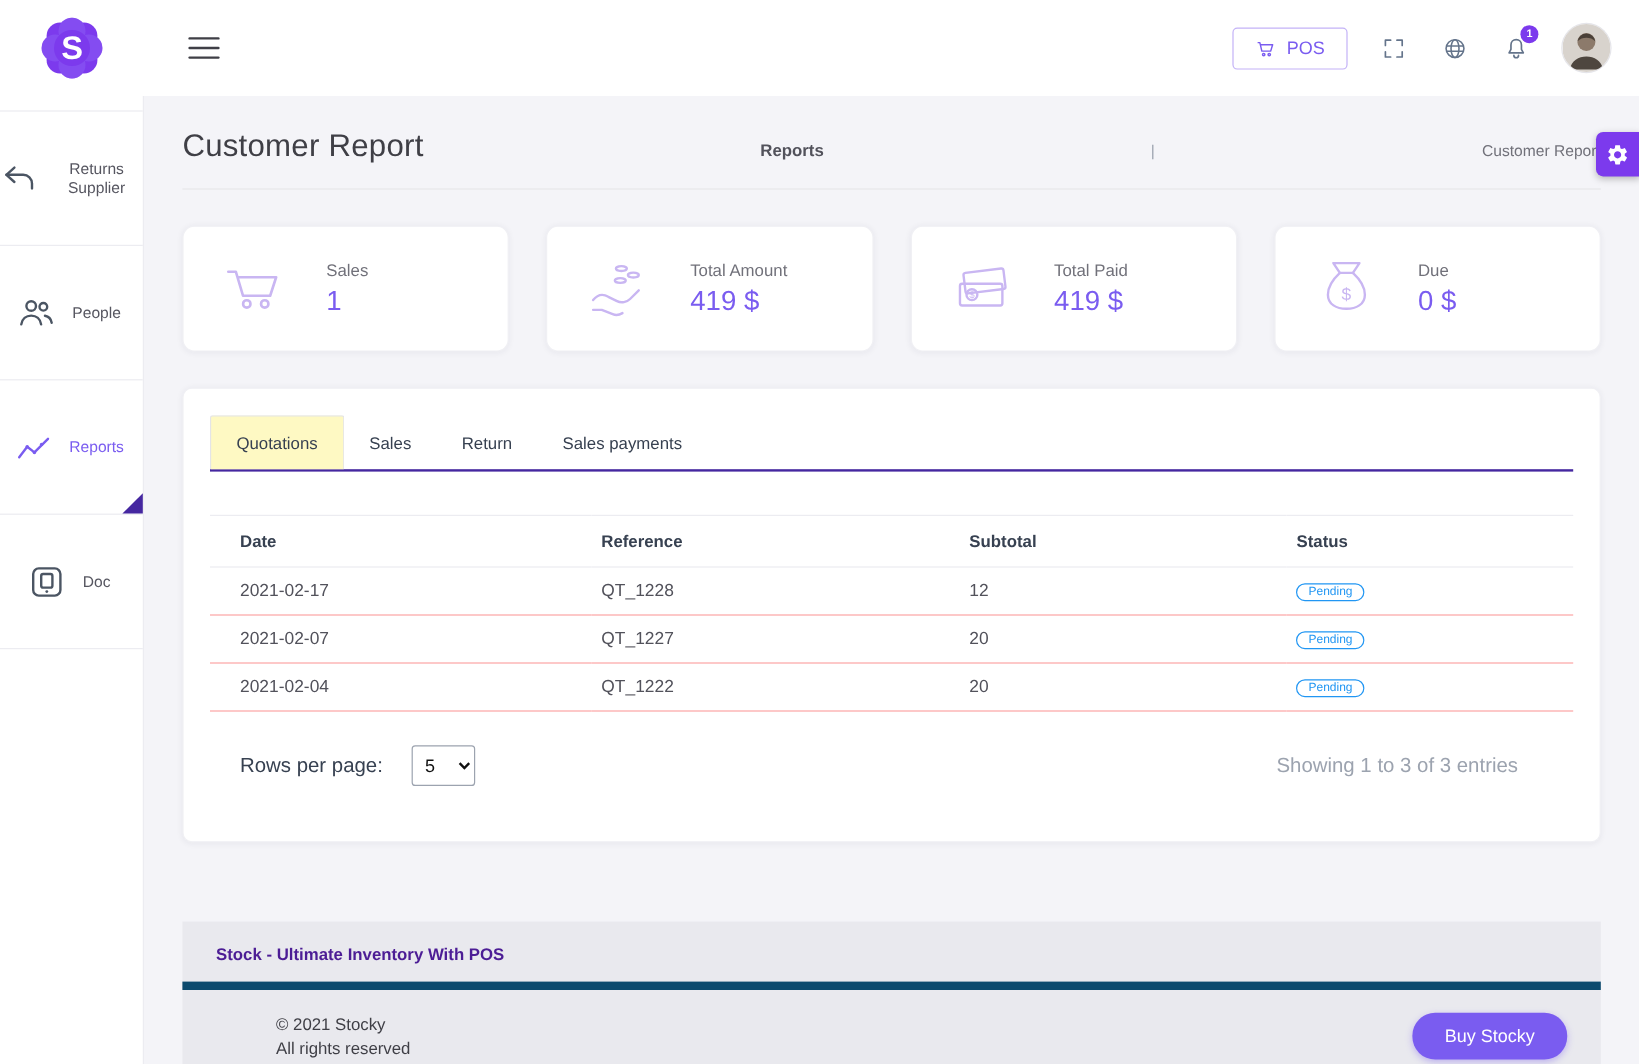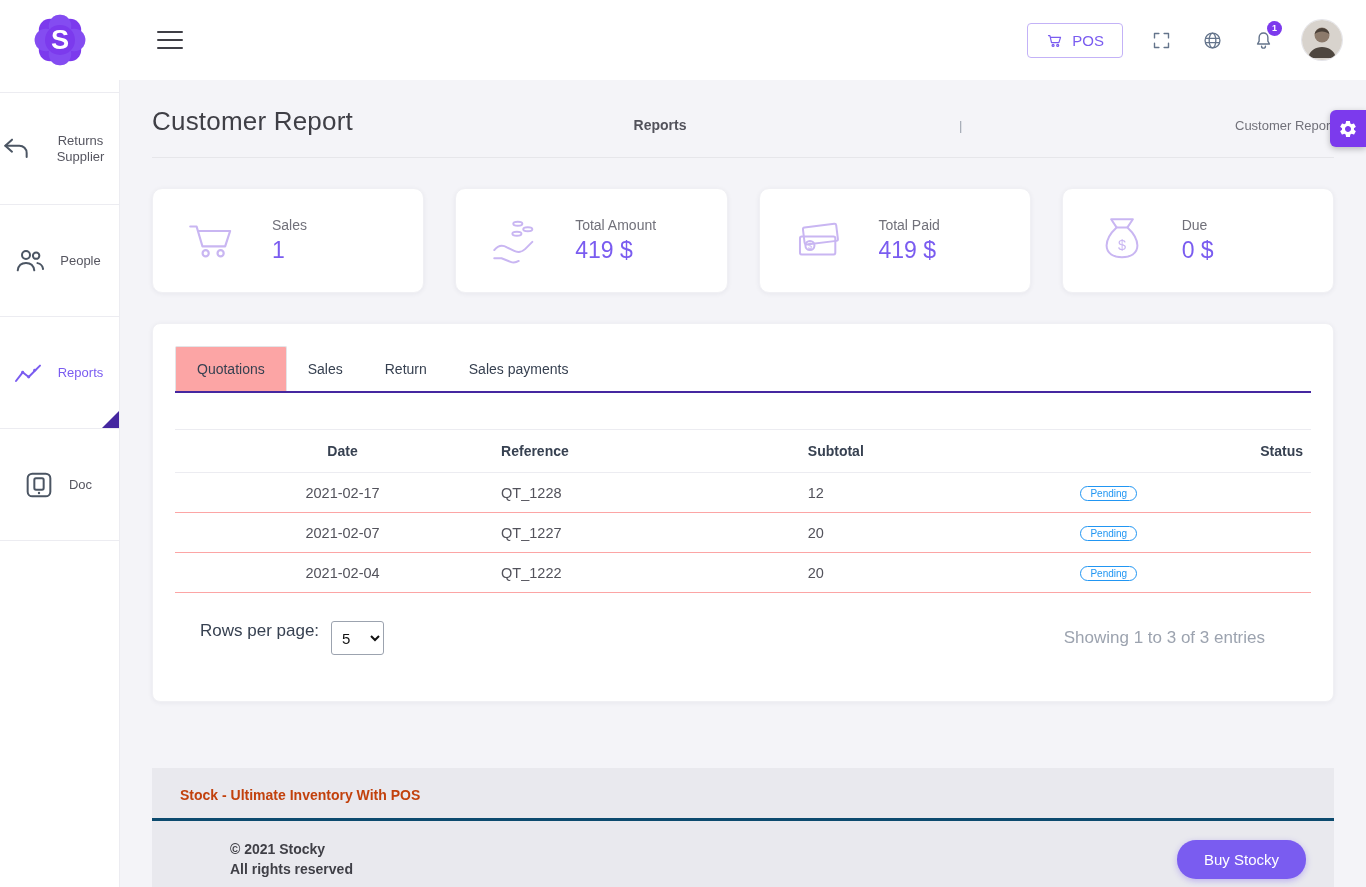--- a/index.html
+++ b/index.html
@@ -95,52 +95,52 @@
     margin-top:30px;background:#fff;border-radius:8px;
     box-shadow:0 1px 5px rgba(30,30,60,.06);border:1px solid #f0f0f4;
     padding:22px 22px 46px;
   }
   .tabs{display:flex;border-bottom:2px solid var(--tab-line);}
   .tab{
     background:none;border:none;font-family:inherit;font-size:14px;color:#374151;
     padding:14px 21px;cursor:pointer;
   }
   .tab.active{
-    border:1px solid #e4e4e7;border-bottom:none;background:#fca5a5;border-radius:2px 2px 0 0;
+    border:1px solid #e4e4e7;border-bottom:none;background:#fef9c3;border-radius:2px 2px 0 0;
   }
   .data-table{width:100%;border-collapse:collapse;margin-top:36px;}
   .data-table th{
     text-align:left;font-size:14px;color:#374151;font-weight:bold;
     padding:13px 8px;border-top:1px solid #ececf1;border-bottom:1px solid #ececf1;
   }
-  .data-table th:first-child,.data-table td:first-child{padding-left:25px;text-align:center;}
+  .data-table th:first-child,.data-table td:first-child{padding-left:25px;}
   .data-table th:nth-child(1){width:28%;}
   .data-table th:nth-child(2){width:27%;}
   .data-table th:nth-child(3){width:24%;}
-  .data-table th:nth-child(4){width:21%;text-align:right;}
+  .data-table th:nth-child(4){width:21%;}
   .data-table td{
     font-size:14.5px;color:#52525b;padding:11px 8px;border-bottom:1px solid #fca5a5;margin-top:16px;
   }
   .badge{
     display:inline-block;font-size:10px;color:var(--status-pending);
     border:1px solid var(--status-pending);border-radius:9px;padding:1px 9px;
   }
   .table-footer{margin-top:28px;display:flex;align-items:center;justify-content:space-between;padding:0 46px 0 25px;}
-  .rpp{display:flex;gap:12px;font-size:17px;color:#374151;}
+  .rpp{display:flex;align-items:center;gap:24px;font-size:17px;color:#374151;}
   .rpp select{
     font-family:inherit;font-size:15px;color:#111;width:53px;height:34px;
     border:1px solid #9ca3af;border-radius:3px;padding:2px 6px;background:#fff;cursor:pointer;
   }
   .showing{font-size:17px;color:#9ca3af;}
 
   
   .page-footer{margin-top:66px;background:var(--footer-bg);height:180px;}
-  .footer-title{padding:19px 28px 15px;font-size:14px;font-weight:bold;color:#c2410c;border-bottom:3px solid #0c4a6e;}
+  .footer-title{padding:19px 28px 15px;font-size:14px;font-weight:bold;color:#4c1d95;border-bottom:7px solid #0c4a6e;}
   .footer-body{display:flex;align-items:center;justify-content:space-between;padding:18px 28px 0 78px;}
-  .copyright{font-size:14px;color:#3f3f46;line-height:20px;font-weight:bold;}
+  .copyright{font-size:14px;color:#3f3f46;line-height:20px;}
   .buy-btn{
     background:var(--accent);color:#fff;border:none;font-family:inherit;font-size:15px;
     padding:11px 27px;border-radius:19px;cursor:pointer;box-shadow:0 2px 6px rgba(122,92,240,.4);
   }
 
   
   .float-settings{
     position:absolute;right:0;top:110px;width:36px;height:37px;z-index:6;
     background:var(--accent-strong);border:none;border-radius:6px 0 0 6px;
     color:#fff;display:flex;align-items:center;justify-content:center;cursor:pointer;

